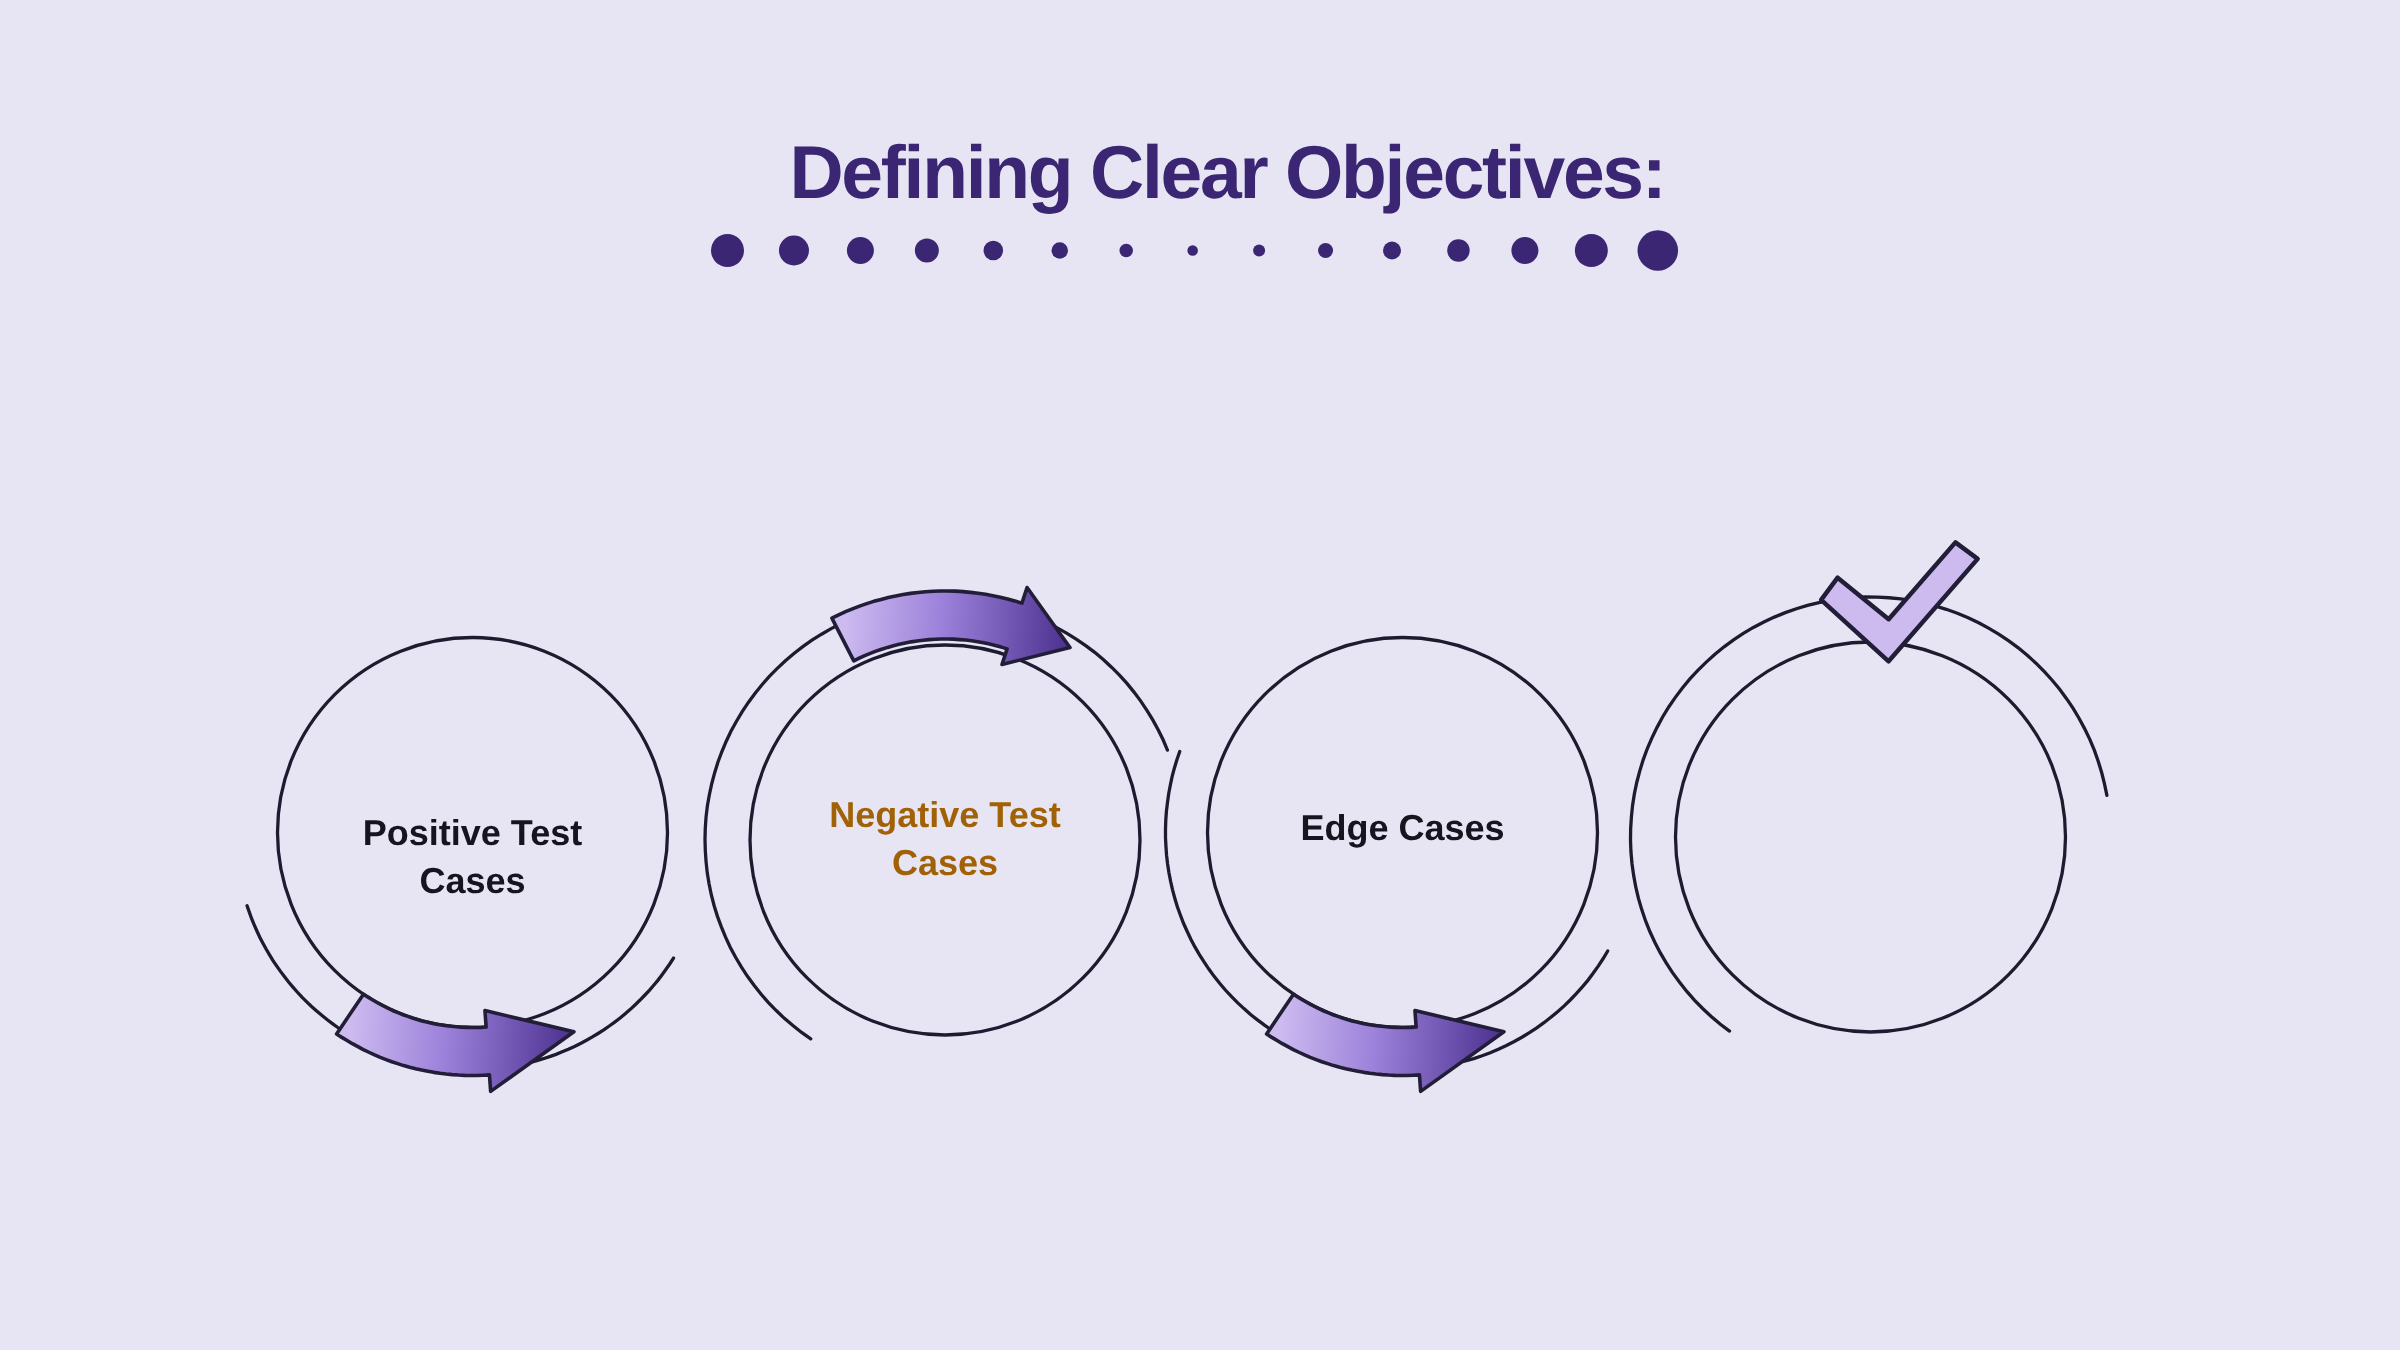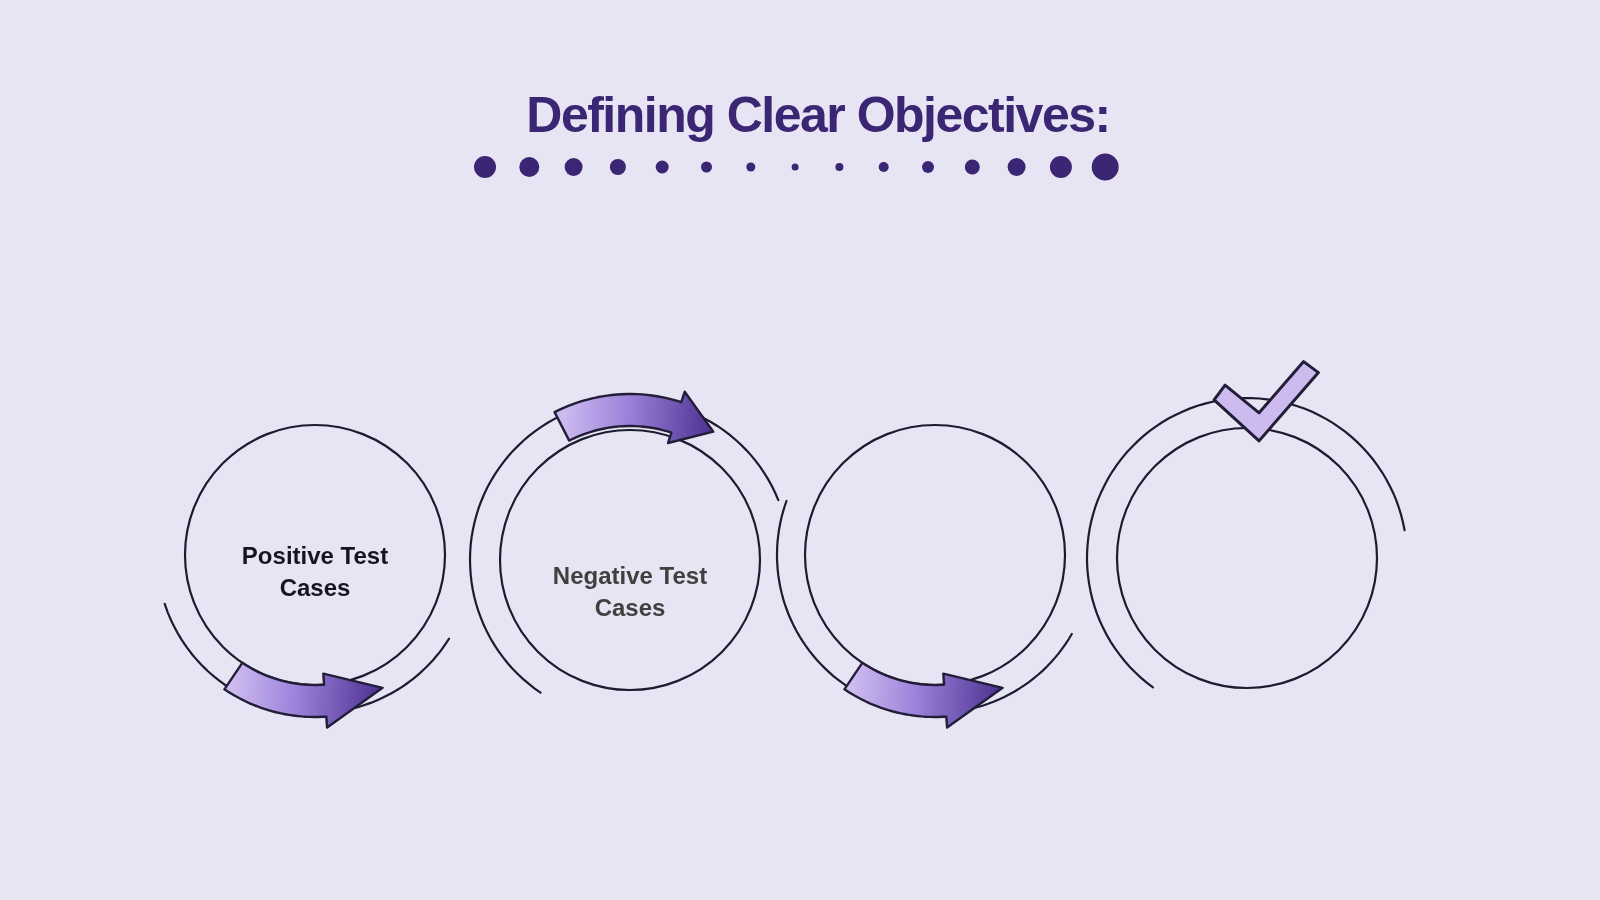--- a/index.html
+++ b/index.html
@@ -101,16 +101,17 @@
       <g>
         <polyline points="1153.0,687.4 1146.7,682.7 1140.8,677.6 1135.1,672.3 1129.6,666.7 1124.4,660.8 1119.6,654.7 1115.0,648.4 1110.7,641.8 1106.8,635.1 1103.2,628.1 1099.9,621.0 1097.0,613.8 1094.5,606.4 1092.3,598.9 1090.5,591.3 1089.1,583.6 1088.0,575.8 1087.3,568.0 1087.0,560.2 1087.1,552.4 1087.6,544.6 1088.4,536.8 1089.6,529.1 1091.2,521.5 1093.2,513.9 1095.5,506.4 1098.2,499.1 1101.3,491.9 1104.7,484.9 1108.4,478.0 1112.5,471.3 1116.9,464.9 1121.6,458.6 1126.6,452.6 1131.9,446.9 1137.5,441.4 1143.3,436.2 1149.4,431.2 1155.7,426.6 1162.2,422.3 1168.9,418.3 1175.9,414.7 1182.9,411.4 1190.2,408.4 1197.6,405.8 1205.0,403.6 1212.6,401.7 1220.3,400.2 1228.1,399.1 1235.8,398.4 1243.6,398.0 1251.5,398.1 1259.3,398.5 1267.1,399.3 1274.8,400.4 1282.4,402.0 1290.0,403.9 1297.5,406.2 1304.9,408.8 1312.1,411.8 1319.1,415.2 1326.0,418.9 1332.7,422.9 1339.2,427.3 1345.5,431.9 1351.5,436.9 1357.3,442.1 1362.9,447.7 1368.1,453.5 1373.1,459.5 1377.7,465.8 1382.1,472.3 1386.1,479.0 1389.8,485.9 1393.2,492.9 1396.2,500.1 1398.8,507.5 1401.1,515.0 1403.0,522.6 1404.6,530.2" fill="none" stroke="#1d1b30" stroke-width="2.2" stroke-linecap="round"></polyline>
         <circle cx="1247" cy="558" r="130" fill="none" stroke="#1d1b30" stroke-width="2.2"></circle>
         <polygon points="0,30 42,74 106,10 92,-2 44,46 12,16" fill="url(#grad4)" stroke="#221e38" stroke-width="3" stroke-linejoin="round" transform="translate(1212,370) rotate(-4)"></polygon>
       </g>
     </svg>
 
   <div class="labels">
     <div class="circle-label" style="left: 315px; top: 572px; color: rgb(21, 20, 31);">Positive Test
 Cases</div>
-    <div class="circle-label" style="left: 630px; top: 592px; color: #404040;">Negative Test
+    <div class="circle-label" style="left: 630px; top: 560px; color: #a16207;">Negative Test
 Cases</div>
+    <div class="circle-label" style="left: 935px; top: 553px; color: rgb(21, 20, 31);">Edge Cases</div>
   </div>
 </div>
 
 </body></html>

